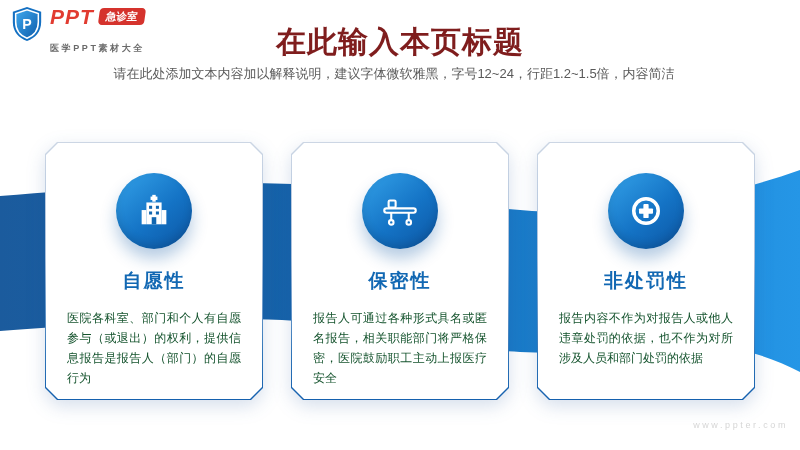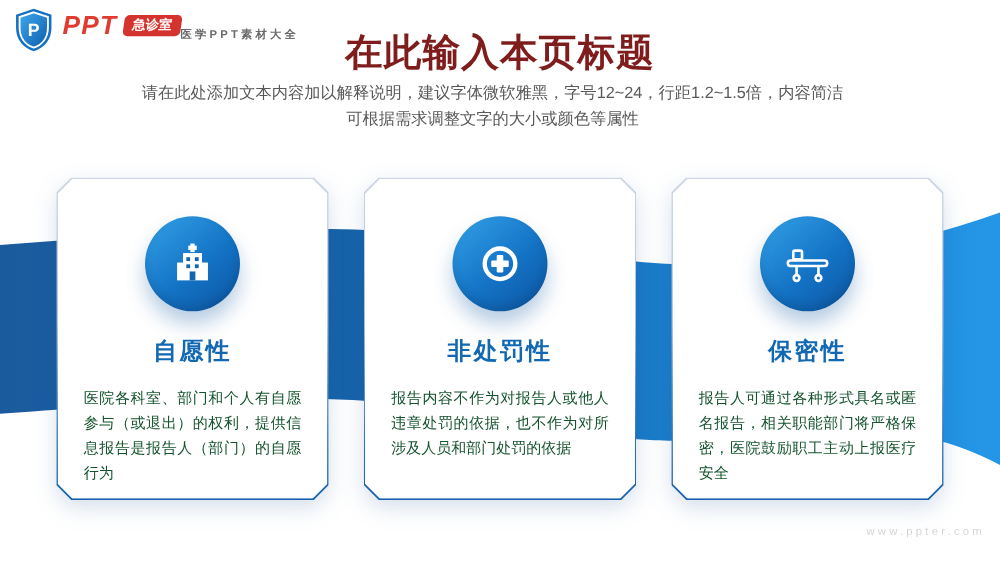--- a/index.html
+++ b/index.html
@@ -1,21 +1,21 @@
 <!DOCTYPE html>
 <html><head>
 <meta charset="utf-8">
 <style>
   html,body{margin:0;padding:0;background:#fff;}
   .slide{position:relative;width:800px;height:450px;background:#fff;overflow:hidden;
          font-family:"Liberation Sans","DejaVu Sans",sans-serif;}
 
   
   .logo{position:absolute;top:6px;left:10px;display:flex;gap:6px;align-items:flex-start;z-index:3;}
-  .logo-txt{display:flex;}
+  .logo-txt{display:flex;flex-direction:column;}
   .logo-row{display:flex;align-items:center;gap:5px;}
   .logo-ppt{font-size:21px;font-weight:800;font-style:italic;color:#e13b30;letter-spacing:1px;line-height:1;}
   .logo-badge{background:#d5332d;color:#fff;font-size:10.5px;font-weight:700;
               padding:2px 7px;border-radius:4px;transform:skewX(-8deg);line-height:1.2;}
   .logo-tagline{font-size:9px;color:#6a6a6a;letter-spacing:2.6px;margin-top:15px;font-weight:600;}
 
   
   .title{position:absolute;top:22px;left:0;right:0;text-align:center;
          font-size:30px;font-weight:700;color:#7f1d1d;letter-spacing:1px;z-index:2;}
   .subtitle{position:absolute;top:64px;left:58px;right:70px;text-align:center;
@@ -88,21 +88,20 @@
         <span class="logo-ppt">PPT</span>
         <span class="logo-badge">急诊室</span>
       </div>
       <span class="logo-tagline">医学PPT素材大全</span>
     </div>
   </div>
 
   <div class="title">在此输入本页标题</div>
   <div class="subtitle">
     <span>请在此处添加文本内容加以解释说明，建议字体微软雅黑，字号12~24，行距1.2~1.5倍，内容简洁</span><br>
-    <span>可根据需求调整文字的大小或颜色等属性</span>
   </div>
 
   <div class="cards">
 
     <div class="card-shell">
       <div class="card-border oct"></div>
       <div class="card-inner oct">
         <div class="icon-circle">
           <svg width="38" height="38" viewBox="0 0 40 40">
             <rect x="18.2" y="3" width="3.6" height="7.2" fill="#fff"></rect>
@@ -119,45 +118,45 @@
         </div>
         <div class="card-title">自愿性</div>
         <div class="card-body">医院各科室、部门和个人有自愿参与（或退出）的权利，提供信息报告是报告人（部门）的自愿行为</div>
       </div>
     </div>
 
     <div class="card-shell">
       <div class="card-border oct"></div>
       <div class="card-inner oct">
         <div class="icon-circle">
-          <svg width="42" height="42" viewBox="0 0 48 48">
-            <circle cx="24" cy="24" r="14" fill="none" stroke="#fff" stroke-width="4"></circle>
-            <rect x="21" y="16" width="6" height="16" rx="1" fill="#fff"></rect>
-            <rect x="16" y="21" width="16" height="6" rx="1" fill="#fff"></rect>
-          </svg>
-        </div>
-        <div class="card-title">非处罚性</div>
-        <div class="card-body">报告内容不作为对报告人或他人违章处罚的依据，也不作为对所涉及人员和部门处罚的依据</div>
-      </div>
-    </div>
-
-    <div class="card-shell">
-      <div class="card-border oct"></div>
-      <div class="card-inner oct">
-        <div class="icon-circle">
           <svg width="42" height="42" viewBox="0 0 48 48" fill="none" stroke="#fff" stroke-width="2.4">
             <rect x="11" y="12" width="8" height="8" rx="1.5"></rect>
             <rect x="6" y="21" width="36" height="5" rx="2.5"></rect>
             <path d="M14 26 L14 34 M34 26 L34 34"></path>
             <circle cx="14" cy="37" r="2.6"></circle>
             <circle cx="34" cy="37" r="2.6"></circle>
           </svg>
         </div>
         <div class="card-title">保密性</div>
         <div class="card-body">报告人可通过各种形式具名或匿名报告，相关职能部门将严格保密，医院鼓励职工主动上报医疗安全</div>
       </div>
     </div>
 
+    <div class="card-shell">
+      <div class="card-border oct"></div>
+      <div class="card-inner oct">
+        <div class="icon-circle">
+          <svg width="42" height="42" viewBox="0 0 48 48">
+            <circle cx="24" cy="24" r="14" fill="none" stroke="#fff" stroke-width="4"></circle>
+            <rect x="21" y="16" width="6" height="16" rx="1" fill="#fff"></rect>
+            <rect x="16" y="21" width="16" height="6" rx="1" fill="#fff"></rect>
+          </svg>
+        </div>
+        <div class="card-title">非处罚性</div>
+        <div class="card-body">报告内容不作为对报告人或他人违章处罚的依据，也不作为对所涉及人员和部门处罚的依据</div>
+      </div>
+    </div>
+
   </div>
 
   <div class="watermark">www.ppter.com</div>
 
 </div>
 
 </body></html>

